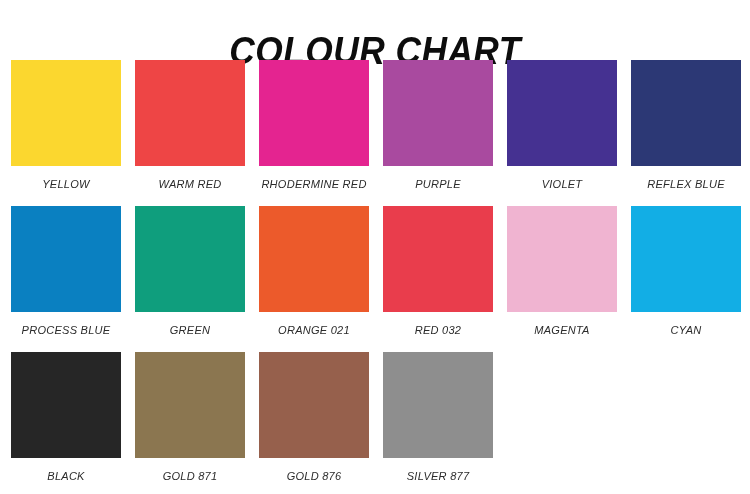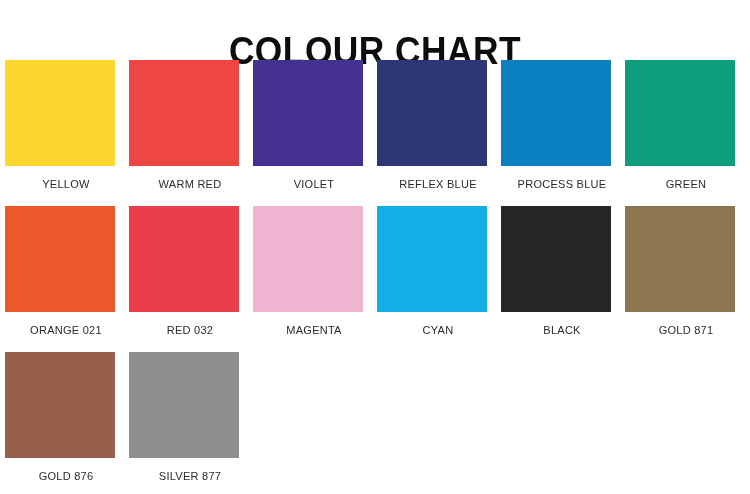--- a/index.html
+++ b/index.html
@@ -14,20 +14,21 @@
     font-family: "Liberation Sans", sans-serif;
     -webkit-font-smoothing: antialiased;
   }
 
   #page {
     position: relative;
     width: 750px;
     height: 494px;
     background: #ffffff;
     box-sizing: border-box;
+    font-style: italic;
   }
 
   
   .chart-title {
     position: absolute;
     top: 0;
     left: 0;
     width: 750px;
     height: 56px;
     line-height: 52px;
@@ -53,20 +54,21 @@
     grid-template-rows: repeat(3, 146px);
     column-gap: 2px;
     row-gap: 0px;
   }
 
   .swatch-cell {
     width: 122px;
     height: 146px;
     display: flex;
     flex-direction: column;
+    align-items: center;
   }
 
   .swatch-chip {
     width: 110px;
     height: 106px;
     display: block;
     border: 0;
   }
 
   .swatch-label {
@@ -92,20 +94,28 @@
 
   <div class="swatch-grid">
 
     <div class="swatch-cell">
       <span class="swatch-chip" style="background-color:#FBD72F;"></span>
       <span class="swatch-label">YELLOW</span>
     </div>
     <div class="swatch-cell">
       <span class="swatch-chip" style="background-color:#EE4545;"></span>
       <span class="swatch-label">WARM RED</span>
+    </div>
+    <div class="swatch-cell">
+      <span class="swatch-chip" style="background-color:#E42490;"></span>
+      <span class="swatch-label">RHODERMINE RED</span>
+    </div>
+    <div class="swatch-cell">
+      <span class="swatch-chip" style="background-color:#A94A9F;"></span>
+      <span class="swatch-label">PURPLE</span>
     </div>
     <div class="swatch-cell">
       <span class="swatch-chip" style="background-color:#453191;"></span>
       <span class="swatch-label">VIOLET</span>
     </div>
 
     <div class="swatch-cell">
       <span class="swatch-chip" style="background-color:#2C3875;"></span>
       <span class="swatch-label">REFLEX BLUE</span>
     </div>

